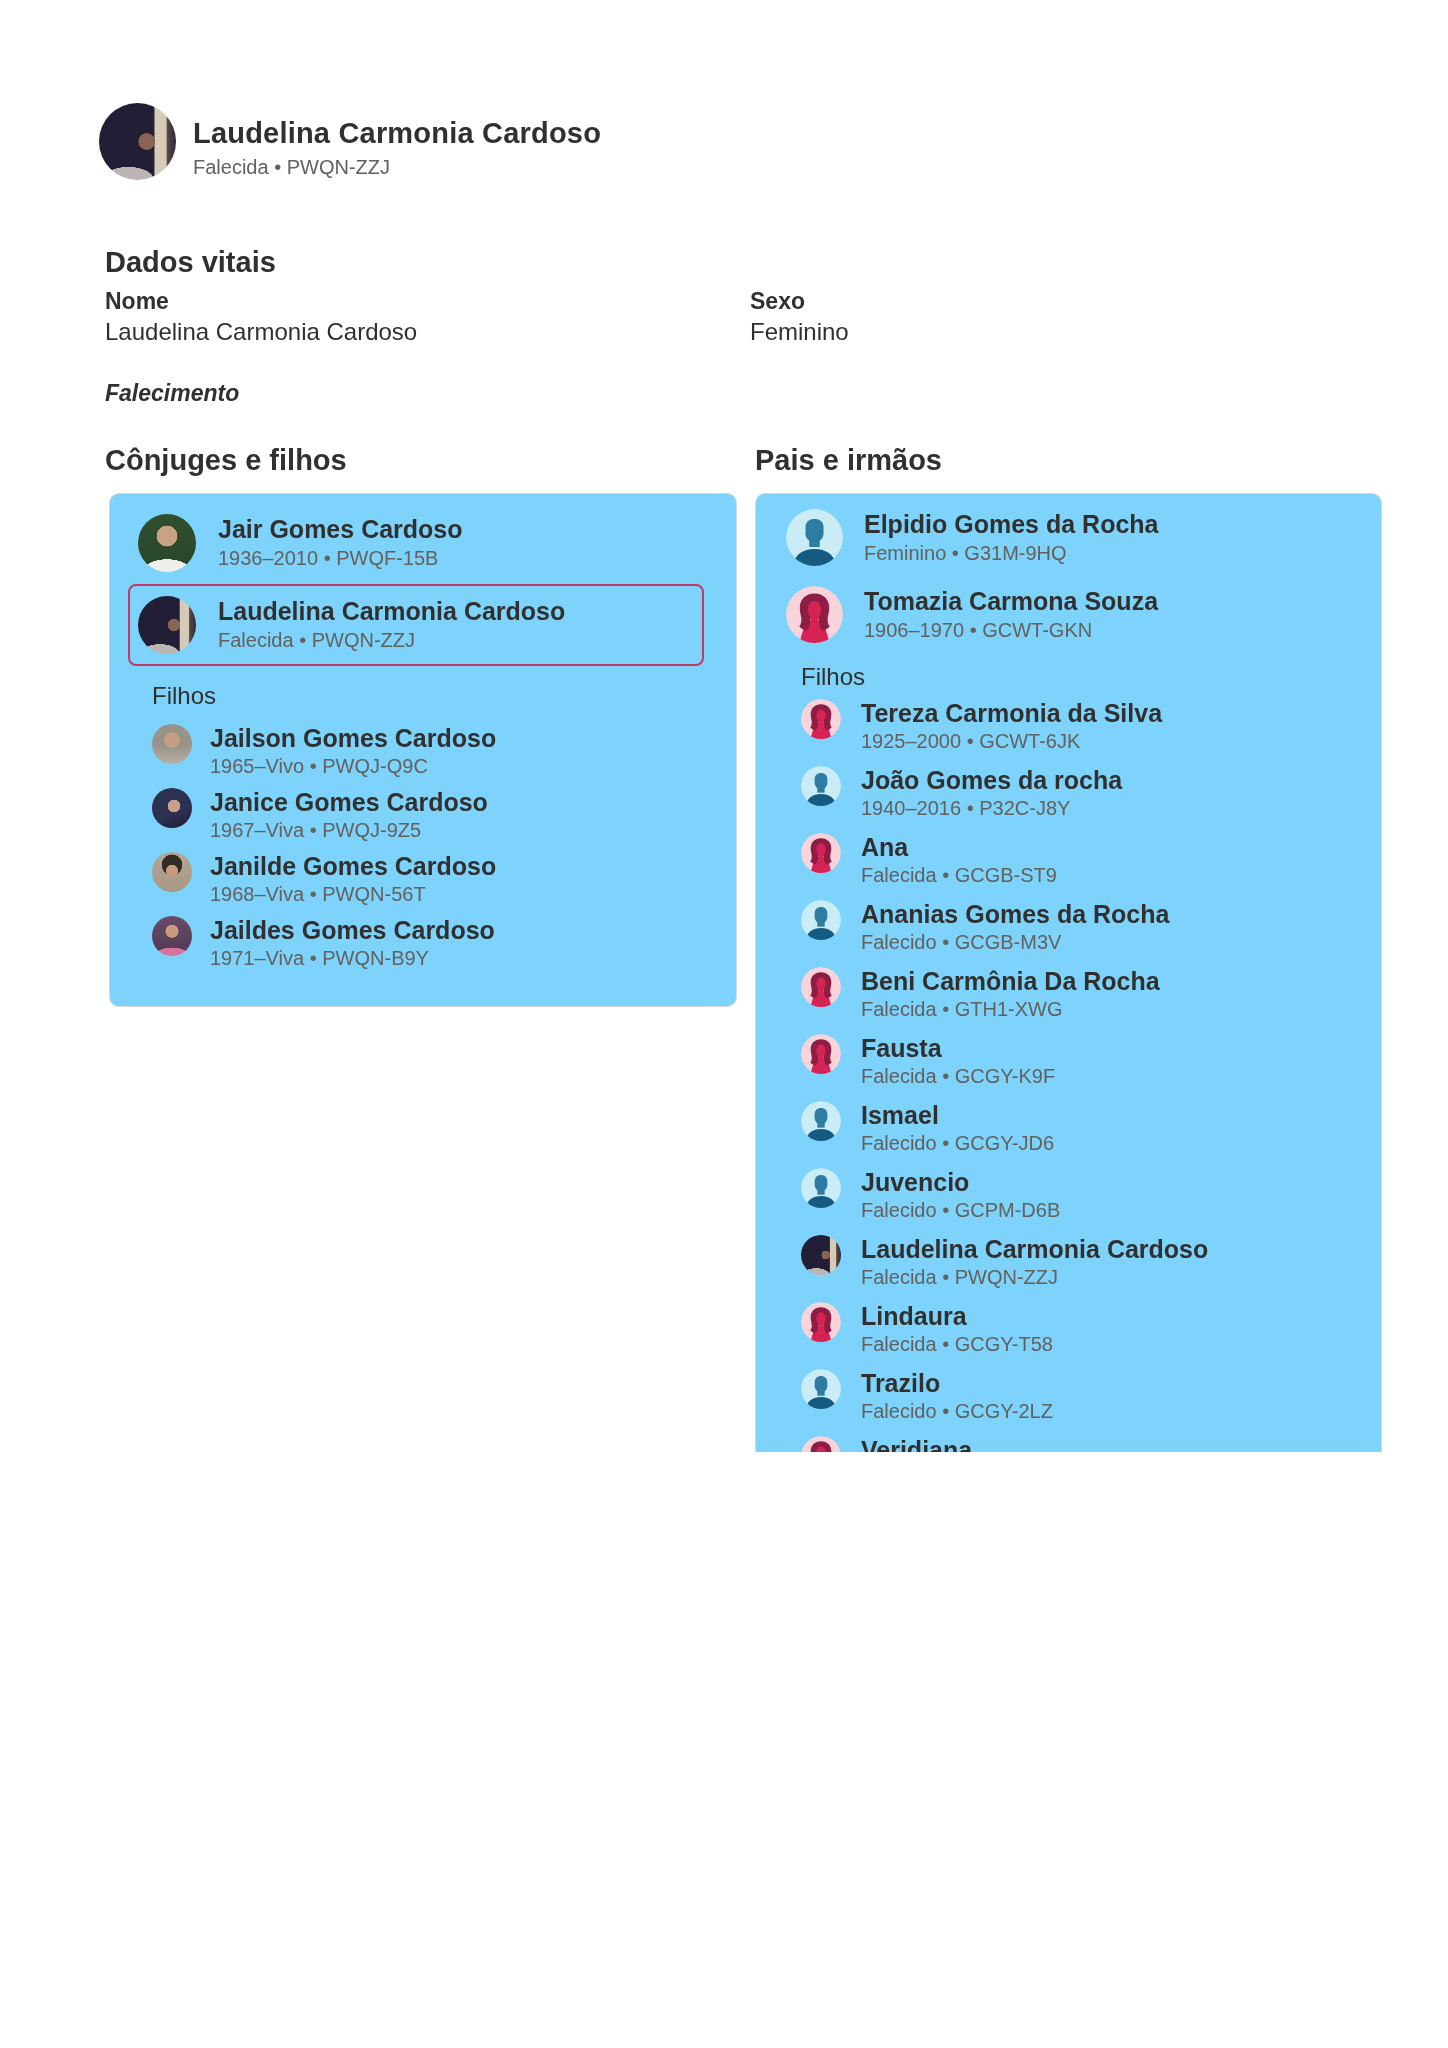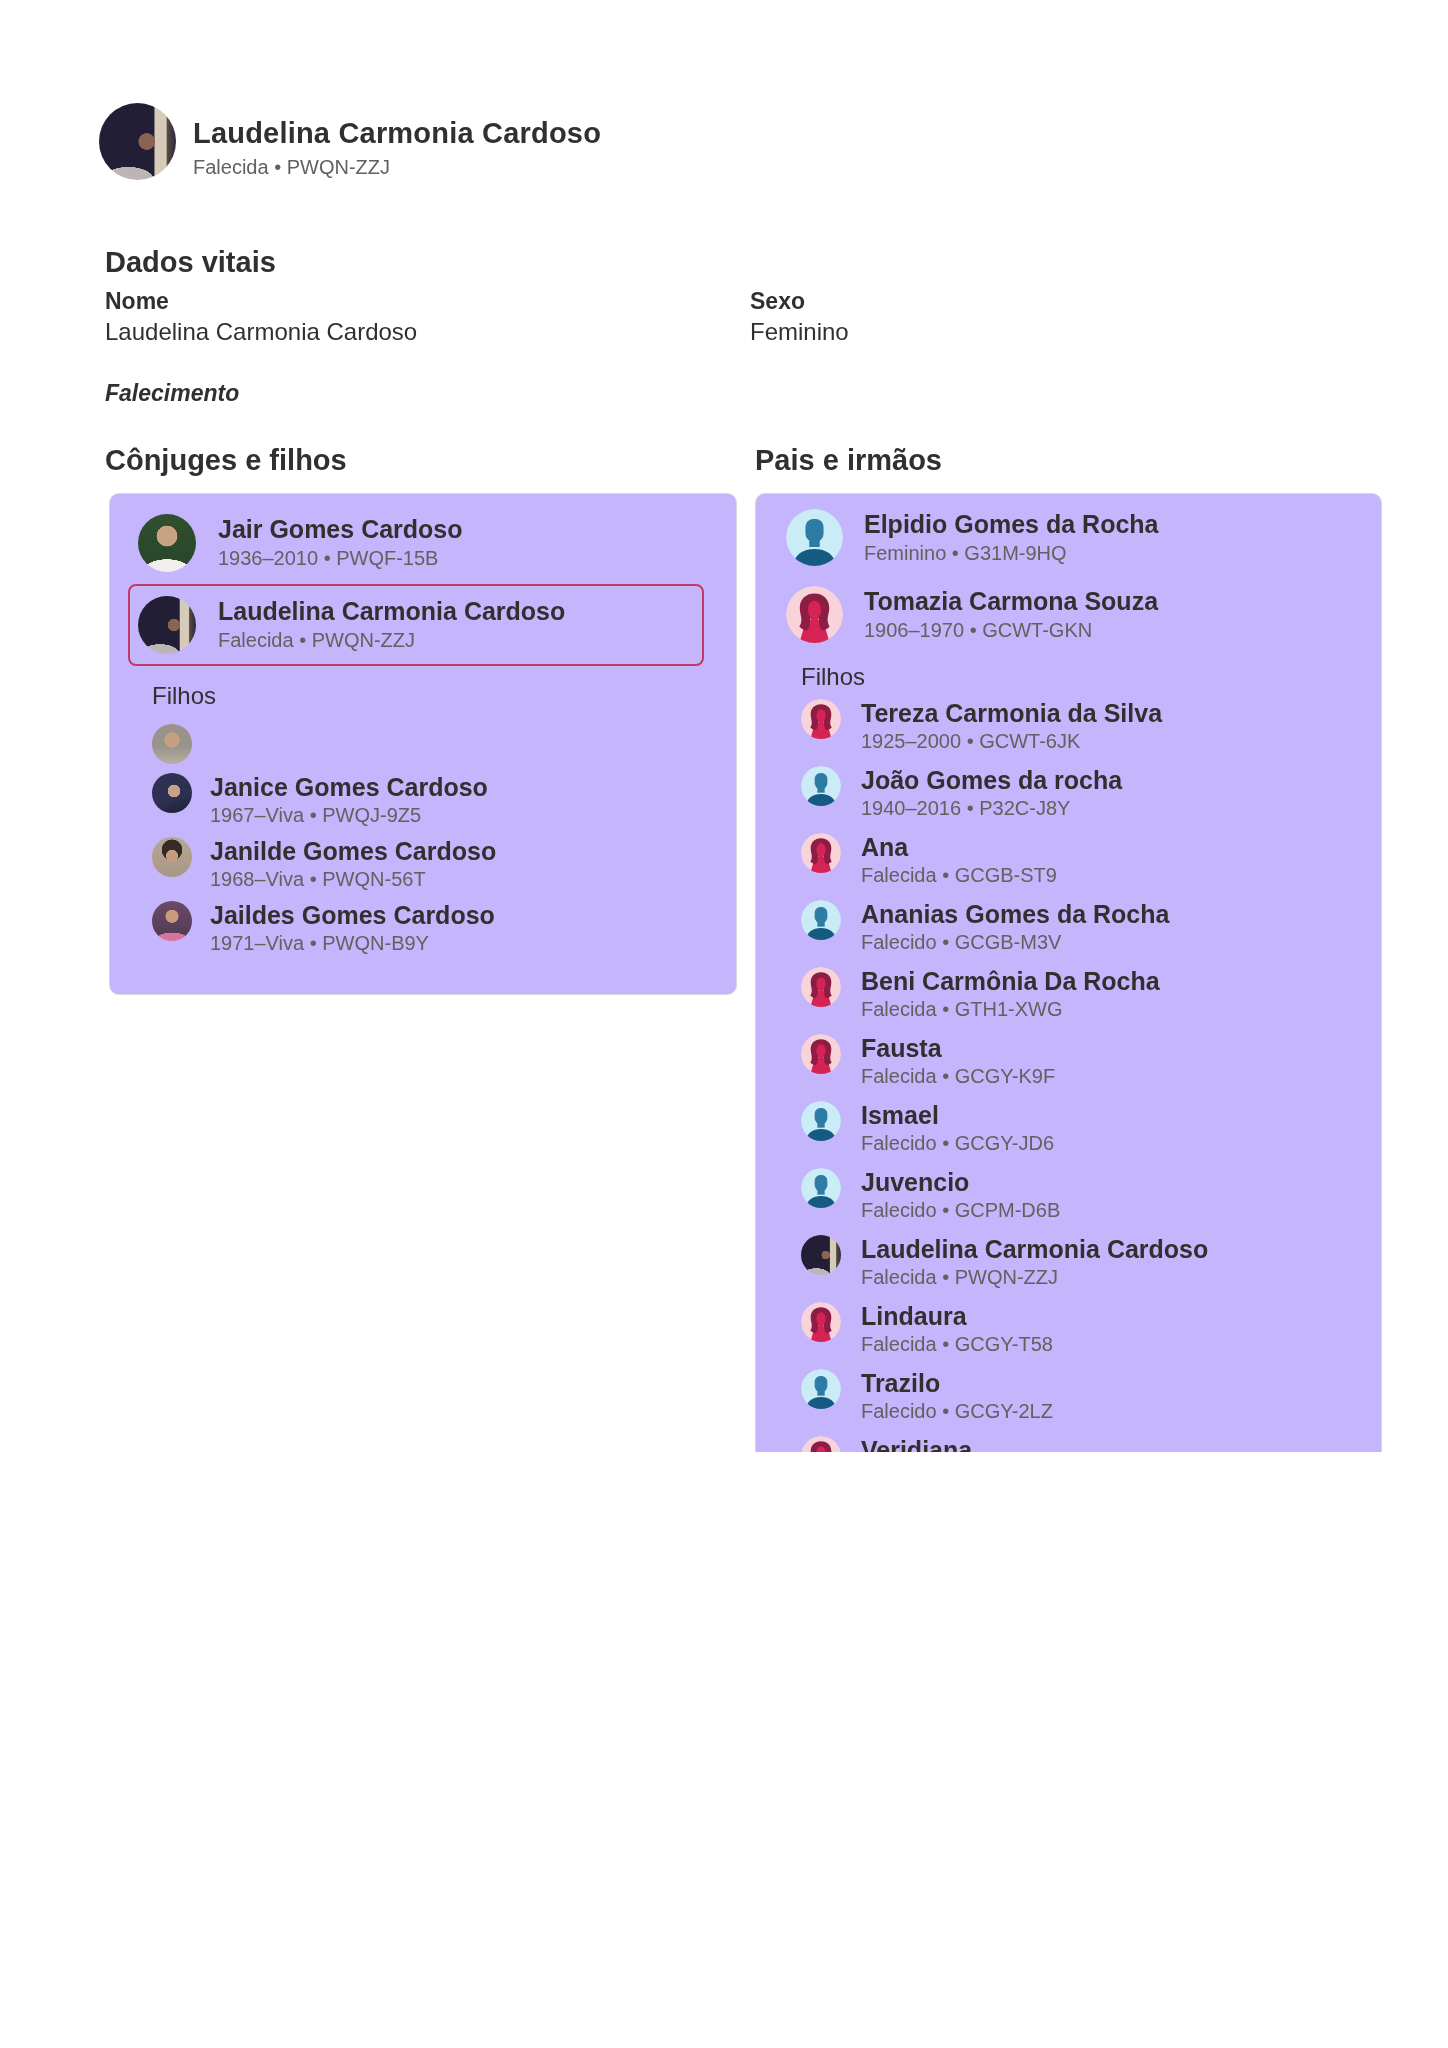--- a/index.html
+++ b/index.html
@@ -26,21 +26,21 @@
   .field-label{font-size:23px;font-weight:bold;line-height:28px;}
   .field-value{font-size:24px;line-height:30px;margin-top:2px;}
   .field-label.solo{grid-column:1 / span 2;margin-top:32px;font-style:italic;}
 
   
   .columns{position:absolute;left:105px;top:443px;display:flex;}
   .col-left{width:650px;flex:0 0 auto;}
   .col-right{width:630px;flex:0 0 auto;}
   .col-left .card{margin-left:4px;width:628px;min-height:502px;}
   .col-right .card{margin-left:0;width:627px;min-height:1069px;}
-  .card{border:1.5px solid var(--card-border);border-radius:10px;margin-top:16px;background:#c4b5fd;}
+  .card{border:1.5px solid var(--card-border);border-radius:10px;margin-top:16px;background:#7dd3fc;}
   .card-inner-left{padding:20px 16px 26px 28px;}
   .card-inner-right{padding:15px 16px 24px 30px;}
 
   
   .person-row{display:flex;align-items:flex-start;cursor:pointer;}
   .person-row .avatar{flex:0 0 auto;border-radius:50%;overflow:hidden;display:block;}
   .person-row .avatar svg{display:block;width:100%;height:100%;}
   .row-lg{margin-bottom:12px;}
   .row-lg .avatar{width:58px;height:58px;margin-right:22px;}
   .col-right .row-lg{margin-bottom:20px;}
@@ -150,20 +150,24 @@
       <span class="pname">Laudelina Carmonia Cardoso</span>
       <span class="pdetail">Falecida • PWQN-ZZJ</span>
     </span>
   </div>
               </div>
             </div>
           <div class="filhos-label">Filhos</div>
           <div id="children-rows" class="children-block">
               <div class="person-row row-sm">
     <span class="avatar photo photo-jailson"></span>
+    <span class="ptext">
+      <span class="pname">Jailson Gomes Cardoso</span>
+      <span class="pdetail">1965–Vivo • PWQJ-Q9C</span>
+    </span>
   </div>
               <div class="person-row row-sm">
     <span class="avatar photo photo-janice"></span>
     <span class="ptext">
       <span class="pname">Janice Gomes Cardoso</span>
       <span class="pdetail">1967–Viva • PWQJ-9Z5</span>
     </span>
   </div>
               <div class="person-row row-sm">
     <span class="avatar photo photo-janilde"></span>

